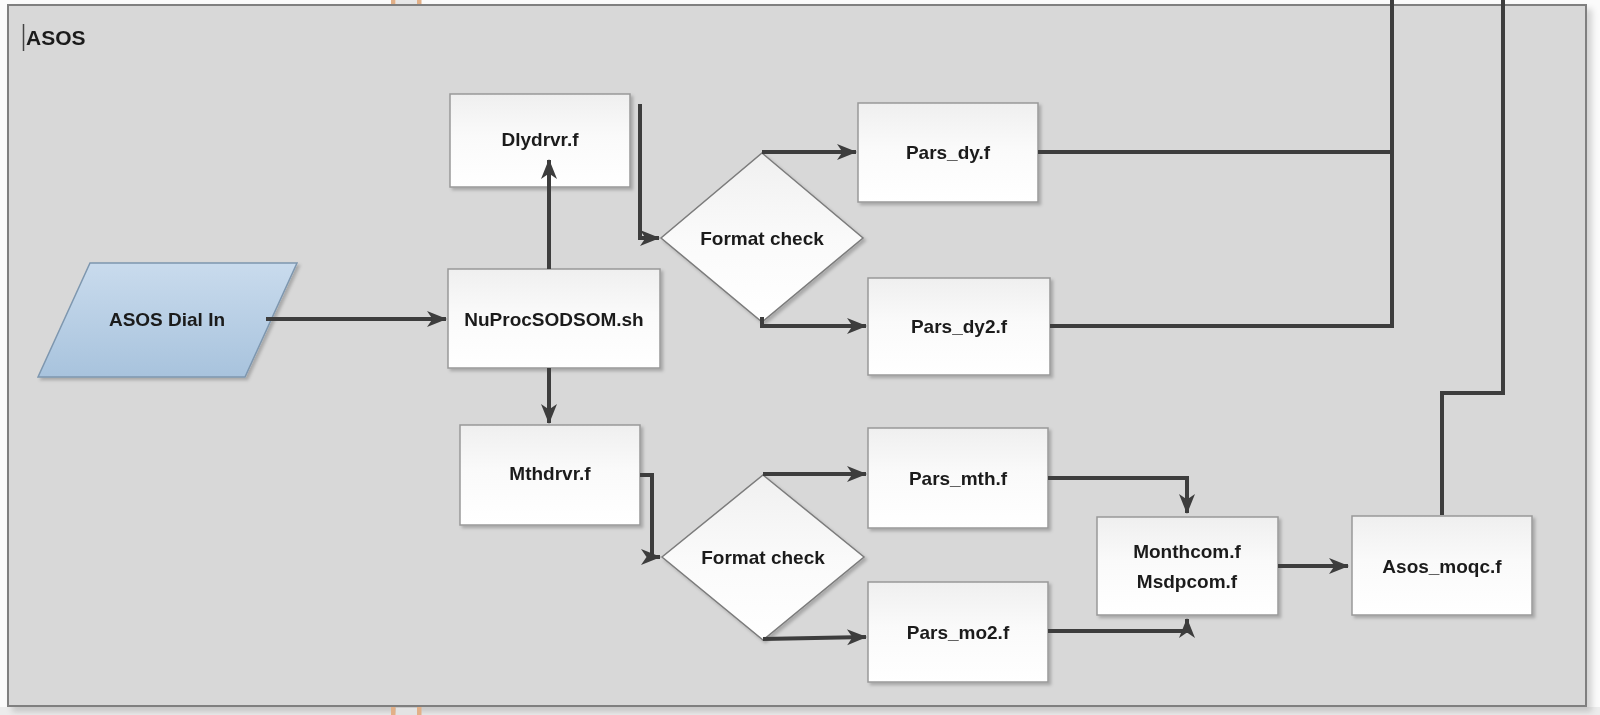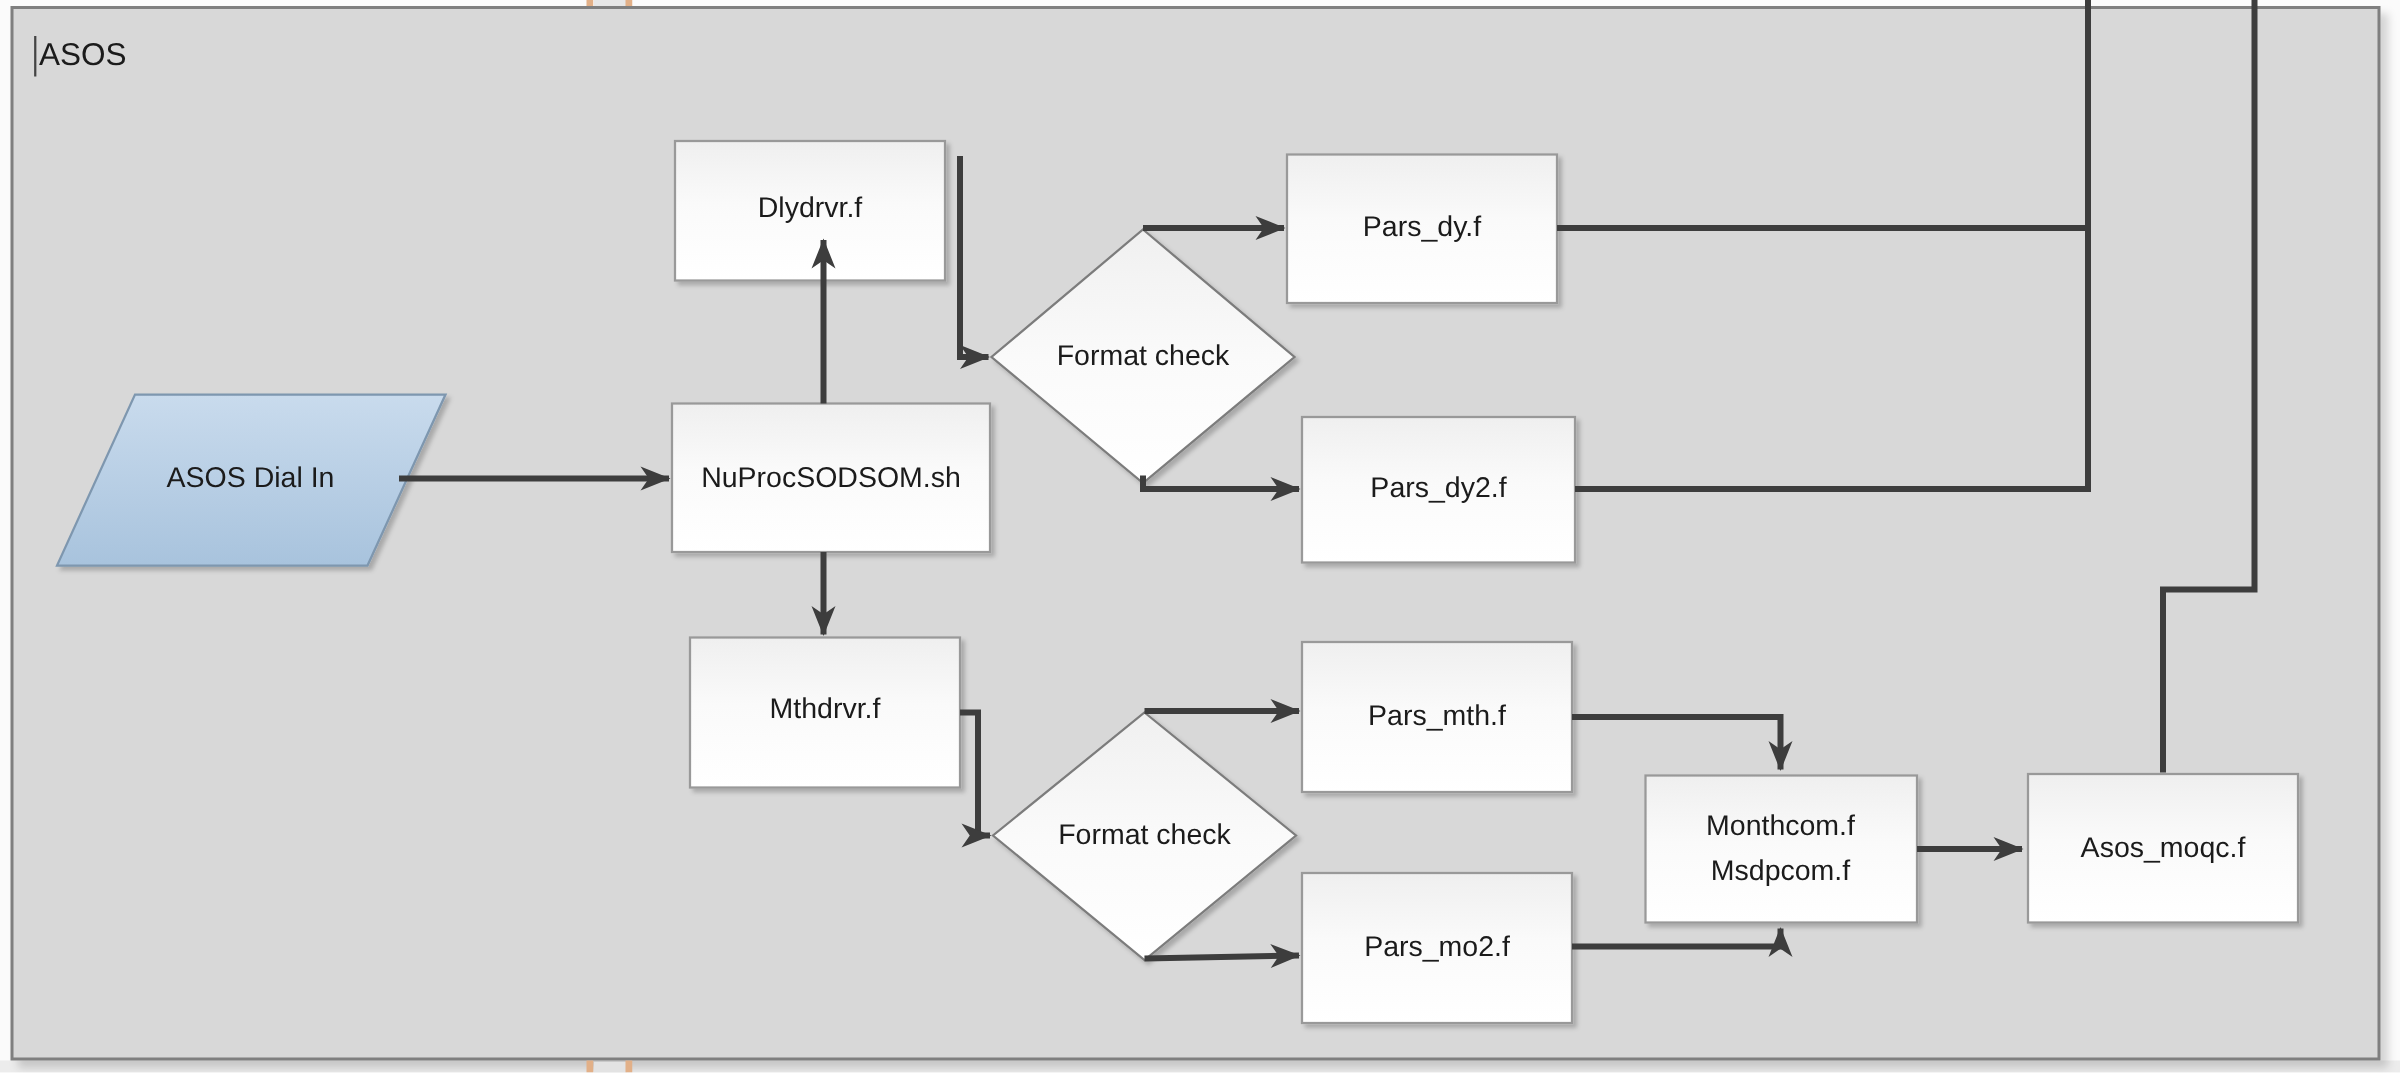--- a/index.html
+++ b/index.html
@@ -1,17 +1,17 @@
 <!DOCTYPE html>
 <html><head>
 <meta charset="utf-8">
 <style>
   html,body{margin:0;padding:0;background:#fbfbfb;}
   .stage{position:relative;width:1600px;height:715px;overflow:hidden;
-         font-family:"Liberation Sans",sans-serif;}
+         font-family:"Liberation Sans",sans-serif;font-weight:bold;}
   svg{display:block;}
   text{fill:#1b1b1b;font-family:"Liberation Sans",sans-serif;}
   .node-label{font-size:19px;}
   .title-label{font-size:21px;}
   .shape-process{stroke:#999;stroke-width:1.5;fill:url(#boxGrad);}
   .shape-decision{stroke:#7c7c7c;stroke-width:1.5;fill:url(#diaGrad);}
   .shape-io{stroke:#7e97af;stroke-width:1.5;fill:url(#paraGrad);}
   .connector{stroke:#3d3d3d;stroke-width:4;fill:none;stroke-linejoin:miter;}
 </style>
 </head>

